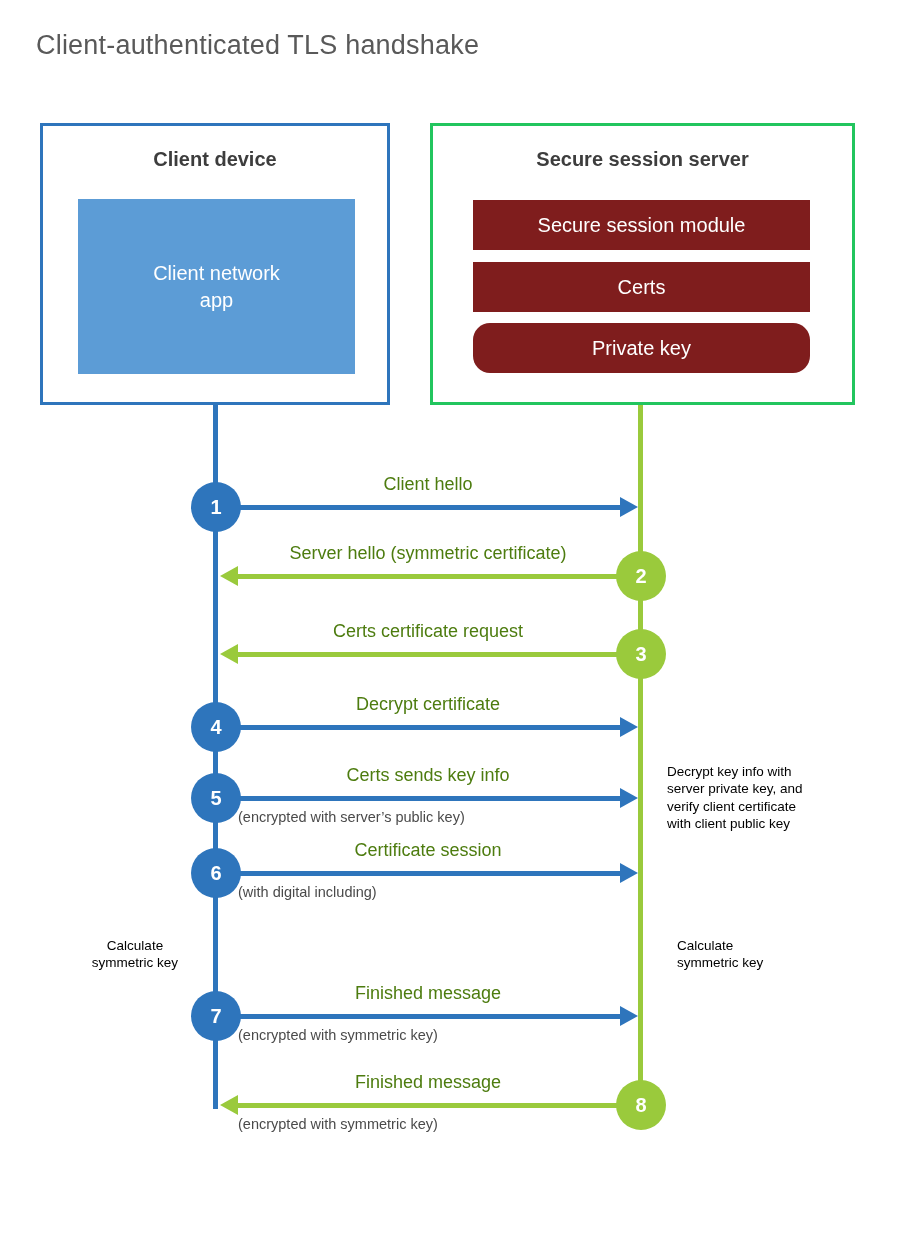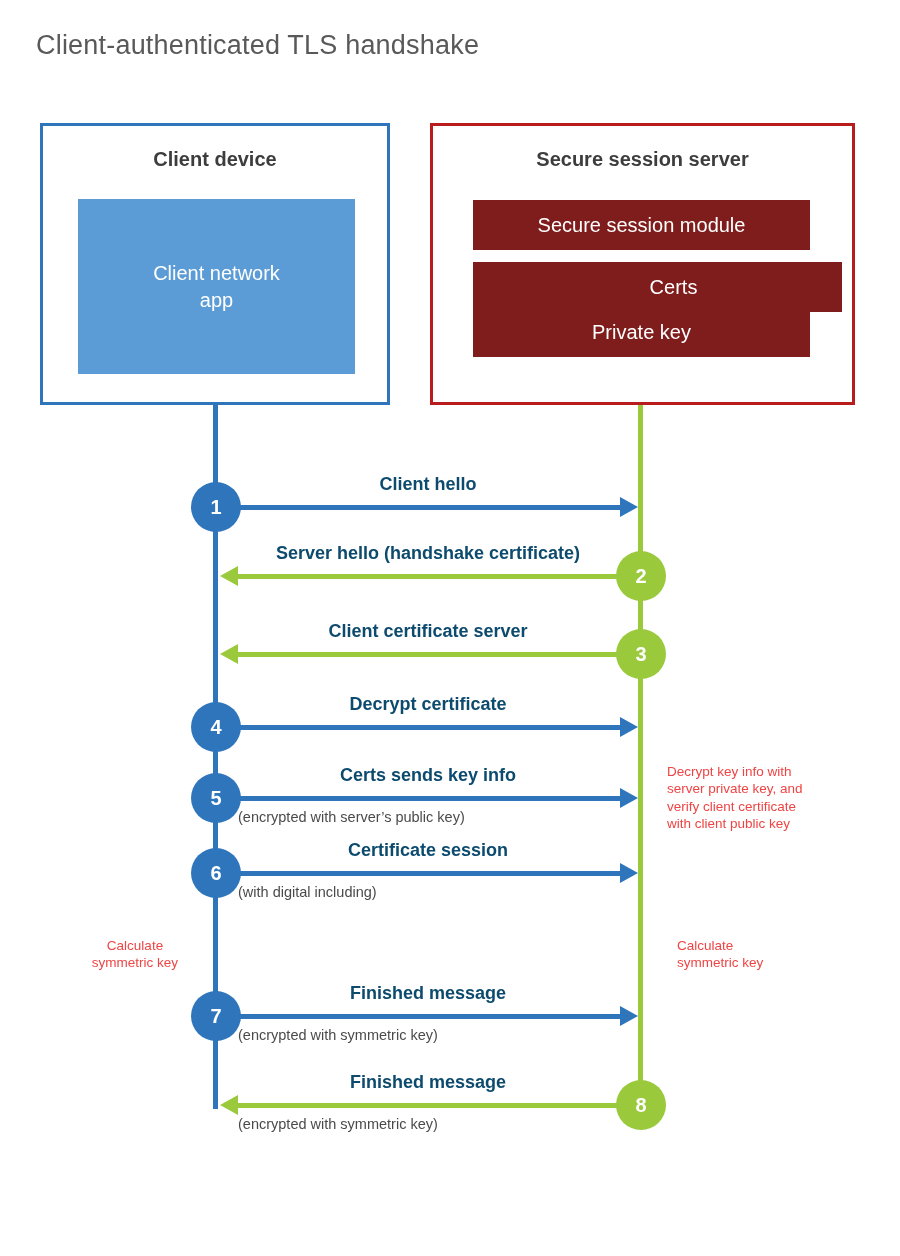--- a/index.html
+++ b/index.html
@@ -8,36 +8,36 @@
     font-family:"Liberation Sans","DejaVu Sans",sans-serif;
   }
   .abs{position:absolute;}
   
   .diagram-title{
     left:36px;top:30px;font-size:27px;font-weight:300;color:#595959;letter-spacing:.2px;
   }
   
   .actor-box{box-sizing:border-box;background:#fff;}
   .client-box{left:40px;top:123px;width:350px;height:282px;border:3px solid #2e75bc;}
-  .server-box{left:430px;top:123px;width:425px;height:282px;border:3px solid #b91c1c;}
+  .server-box{left:430px;top:123px;width:425px;height:282px;border:3px solid #22c55e;}
   .actor-title{
     position:absolute;left:0;right:0;top:22px;text-align:center;
     font-size:20px;font-weight:700;color:#3d3d3d;
   }
   .app-box{
     position:absolute;left:35px;top:73px;width:277px;height:175px;background:#5c9cd6;
     display:flex;align-items:center;justify-content:center;text-align:center;
     color:#ffffff;font-size:20px;line-height:1.35;white-space:pre-line;
   }
   .module-bar{
     position:absolute;left:40px;width:337px;height:50px;background:#7f1d1d;
     display:flex;align-items:center;justify-content:center;
     color:#ffffff;font-size:20px;
   }
-  .bar-1{top:74px;} .bar-2{top:136px;padding-left:32px;} .bar-3{top:181px;}
+  .bar-1{top:74px;} .bar-2{top:136px;} .bar-3{top:197px;border-radius:17px;}
   
   .lifeline{width:5px;}
   .client-lifeline{left:213px;top:405px;height:704px;background:#2e75bc;}
   .server-lifeline{left:638px;top:405px;height:700px;background:#9aca3c;}
   
   .circle{
     width:50px;height:50px;border-radius:50%;
     display:flex;align-items:center;justify-content:center;
     color:#fff;font-size:20px;font-weight:700;
     top:calc(var(--y) - 25px);
@@ -46,28 +46,28 @@
   .row.green .circle{left:616px;background:#9aca3c;}
   .msg-line{height:5px;top:calc(var(--y) - 2px);}
   .row.blue .msg-line{left:216px;width:404px;background:#2e75bc;}
   .row.green .msg-line{left:238px;width:403px;background:#9aca3c;}
   .arrow-head{width:0;height:0;top:calc(var(--y) - 10px);
     border-top:10px solid transparent;border-bottom:10px solid transparent;}
   .row.blue .arrow-head{left:620px;border-left:18px solid #2e75bc;}
   .row.green .arrow-head{left:220px;border-right:18px solid #9aca3c;}
   .msg-label{
     left:238px;width:380px;text-align:center;top:calc(var(--y) - 33px);
-    font-size:18px;color:#0c4a6e;font-weight:bold;
+    font-size:18px;color:#4d7c0f;
   }
   .msg-sublabel{
     left:238px;width:380px;top:calc(var(--y) + 11px);
     font-size:14.5px;color:#4a4a4a;
   }
   
-  .note{font-size:13.5px;line-height:1.28;color:#ef4444;white-space:pre-line;}
+  .note{font-size:13.5px;line-height:1.28;color:#000000;white-space:pre-line;}
   .decrypt-note{left:667px;top:763px;width:170px;text-align:left;}
   .calc-left{left:75px;top:937px;width:120px;text-align:center;}
   .calc-right{left:677px;top:937px;width:130px;text-align:left;}
 </style>
 </head>
 <body>
 
 <div class="stage">
 
   <div class="abs diagram-title">Client-authenticated TLS handshake</div>
@@ -89,28 +89,28 @@
   <div class="abs lifeline server-lifeline"></div>
 
   <div class="row blue" style="--y:507px">
     <div class="abs msg-label">Client hello</div>
     <div class="abs msg-line"></div>
     <div class="abs arrow-head"></div>
     <div class="abs circle">1</div>
   </div>
 
   <div class="row green" style="--y:576px">
-    <div class="abs msg-label">Server hello (handshake certificate)</div>
+    <div class="abs msg-label">Server hello (symmetric certificate)</div>
     <div class="abs msg-line"></div>
     <div class="abs arrow-head"></div>
     <div class="abs circle">2</div>
   </div>
 
   <div class="row green" style="--y:654px">
-    <div class="abs msg-label">Client certificate server</div>
+    <div class="abs msg-label">Certs certificate request</div>
     <div class="abs msg-line"></div>
     <div class="abs arrow-head"></div>
     <div class="abs circle">3</div>
   </div>
 
   <div class="row blue" style="--y:727px">
     <div class="abs msg-label">Decrypt certificate</div>
     <div class="abs msg-line"></div>
     <div class="abs arrow-head"></div>
     <div class="abs circle">4</div>

